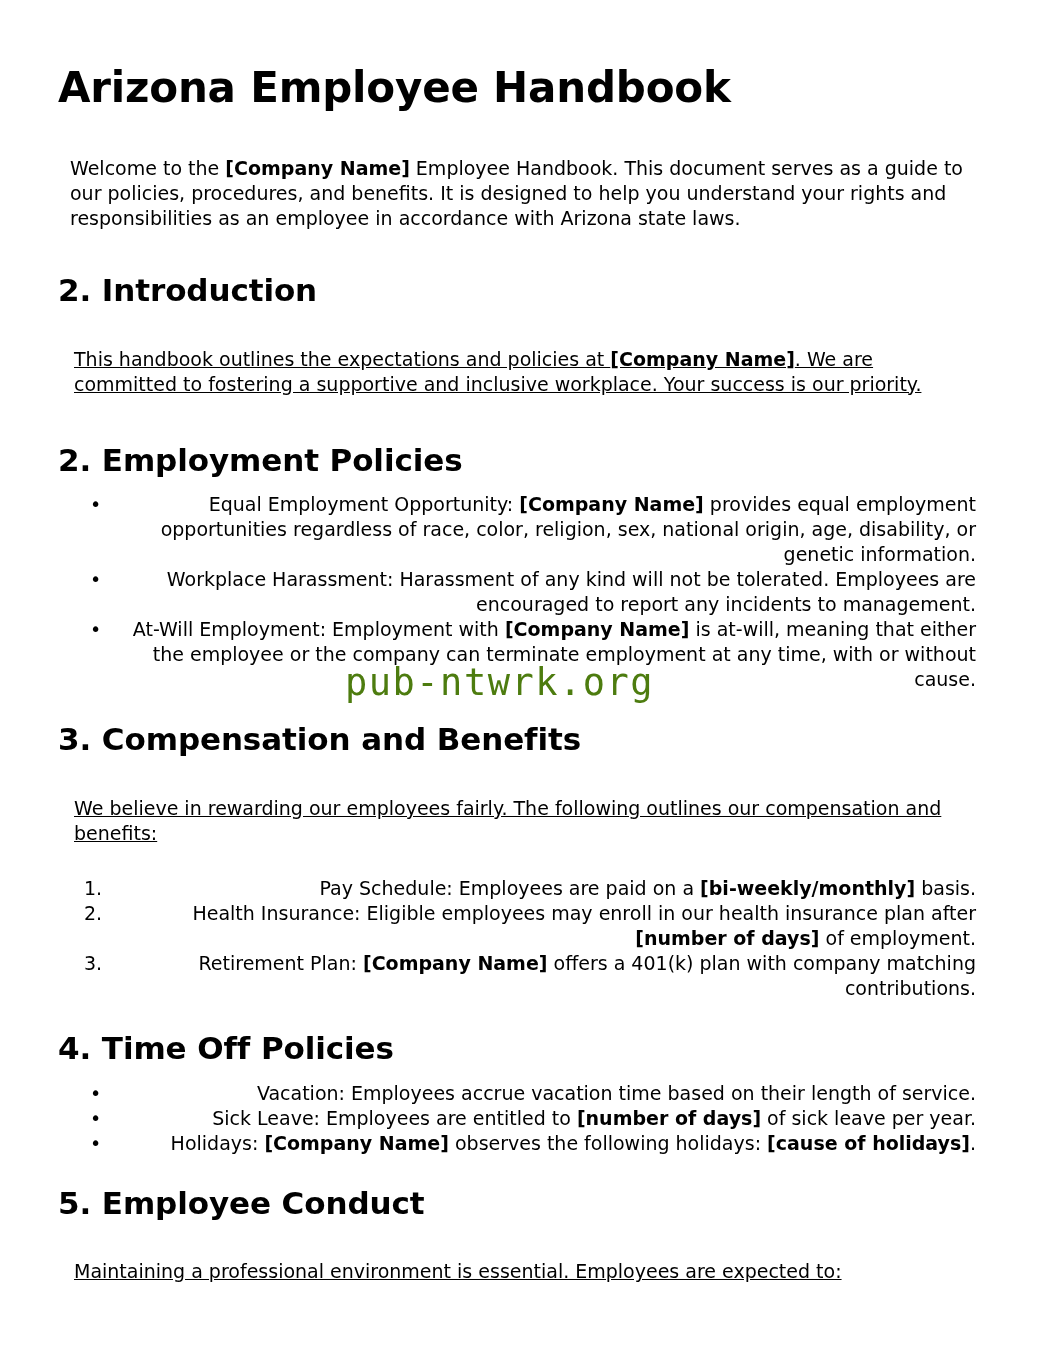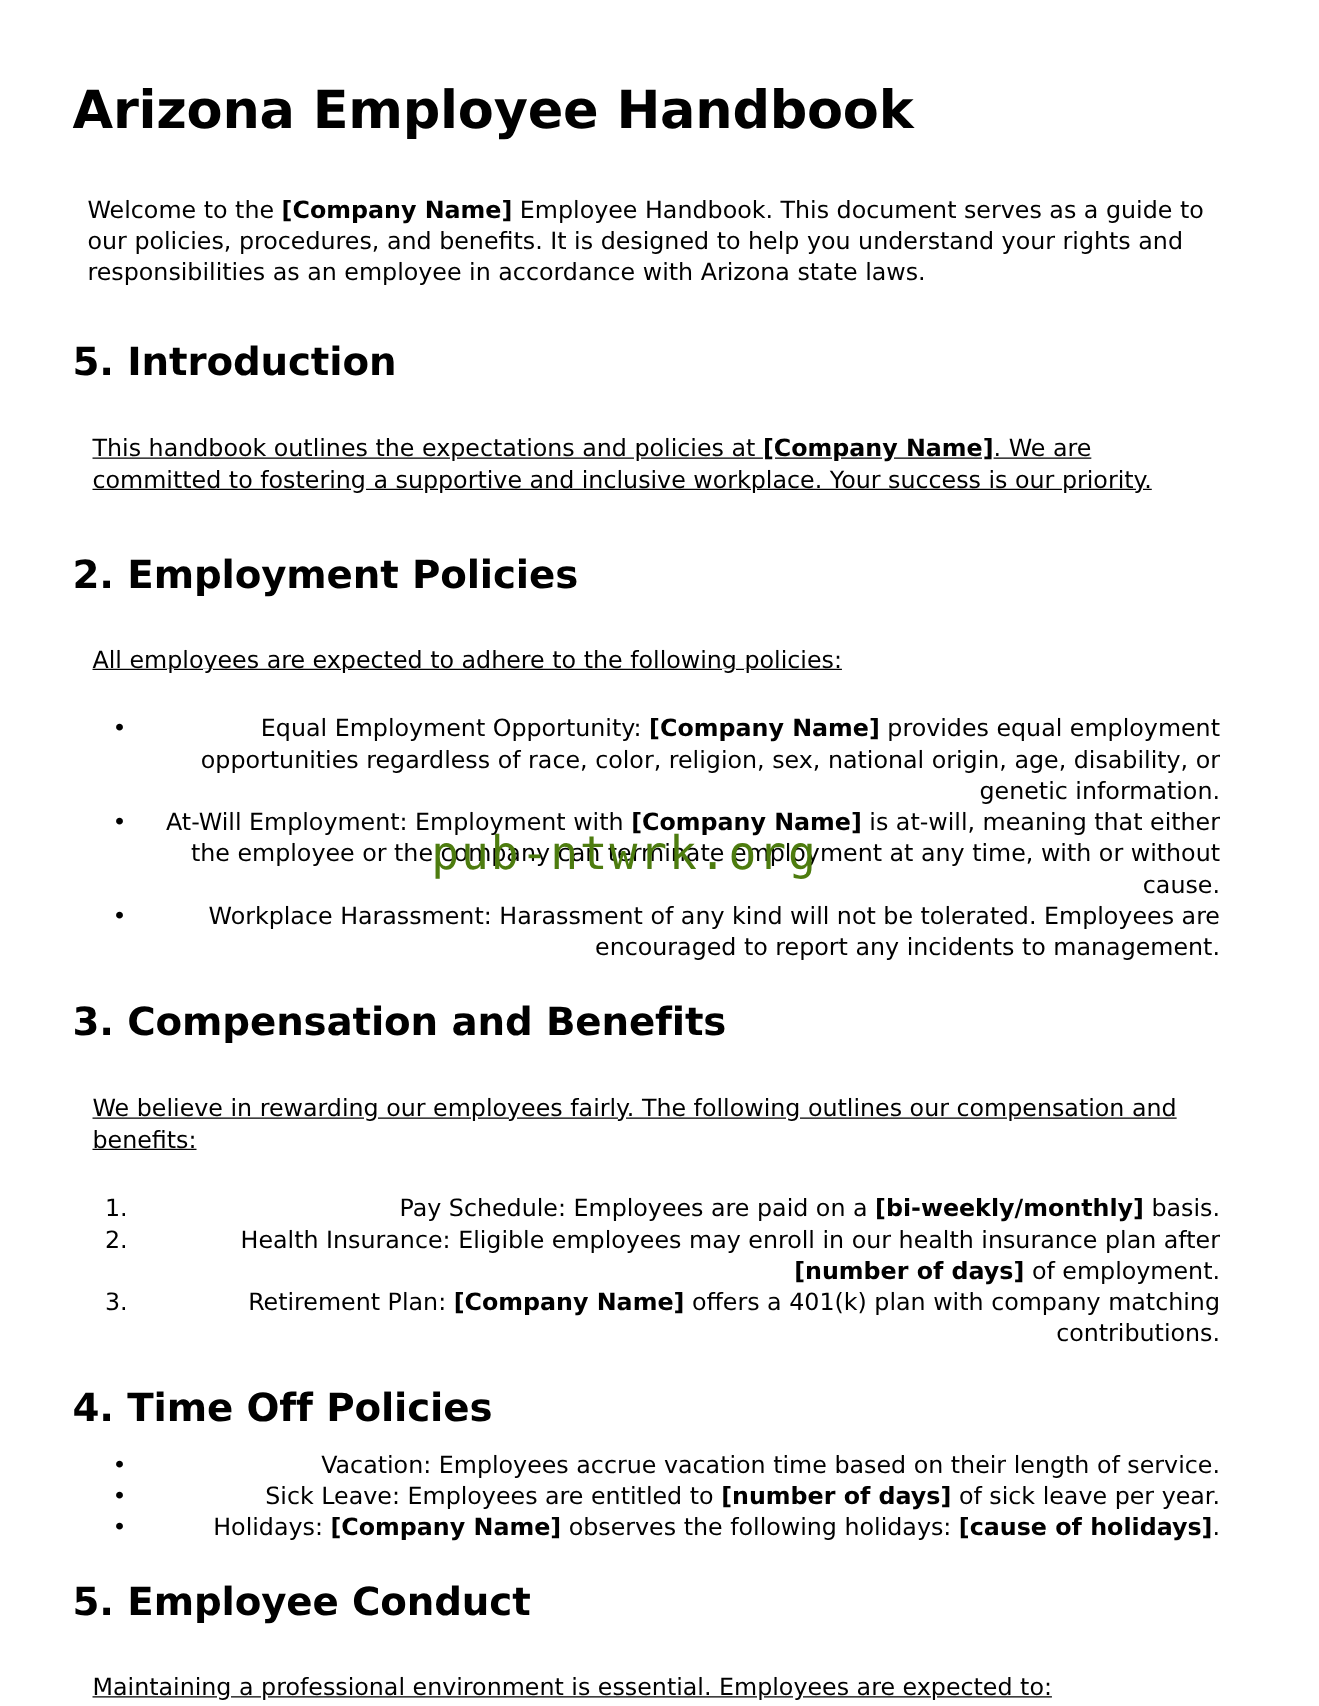--- a/index.html
+++ b/index.html
@@ -116,40 +116,39 @@
 <body>
 
 <div class="page">
 
   <h1 class="doc-title">Arizona Employee Handbook</h1>
 
   <p class="intro-para">
     <span>Welcome to the </span><b>[Company Name]</b><span> Employee Handbook. This document serves as a guide to our policies, procedures, and benefits. It is designed to help you understand your rights and responsibilities as an employee in accordance with Arizona state laws.</span>
   </p>
 
-  <h2 class="section-heading">5. Introduction</h2>
+  <h2 class="section-heading">2. Introduction</h2>
 
   <p class="body-para">
     <span>This handbook outlines the expectations and policies at </span><b>[Company Name]</b><span>. We are committed to fostering a supportive and inclusive workplace. Your success is our priority.</span>
   </p>
 
   <div class="sec2-wrap">
     <h2 class="section-heading">2. Employment Policies</h2>
 
-    <p class="body-para">All employees are expected to adhere to the following policies:</p>
 
     <ul class="bullet-list">
       <li>
         <span>Equal Employment Opportunity: </span><b>[Company Name]</b><span> provides equal employment opportunities regardless of race, color, religion, sex, national origin, age, disability, or genetic information.</span>
       </li>
       <li>
-        <span>At-Will Employment: Employment with </span><b>[Company Name]</b><span> is at-will, meaning that either the employee or the company can terminate employment at any time, with or without cause.</span>
+        <span>Workplace Harassment: Harassment of any kind will not be tolerated. Employees are encouraged to report any incidents to management.</span><b></b><span></span>
       </li>
       <li>
-        <span>Workplace Harassment: Harassment of any kind will not be tolerated. Employees are encouraged to report any incidents to management.</span><b></b><span></span>
+        <span>At-Will Employment: Employment with </span><b>[Company Name]</b><span> is at-will, meaning that either the employee or the company can terminate employment at any time, with or without cause.</span>
       </li>
     </ul>
   </div>
 
   <h2 class="section-heading">3. Compensation and Benefits</h2>
 
   <p class="body-para">We believe in rewarding our employees fairly. The following outlines our compensation and benefits:</p>
 
   <ol class="number-list">
     <li>

